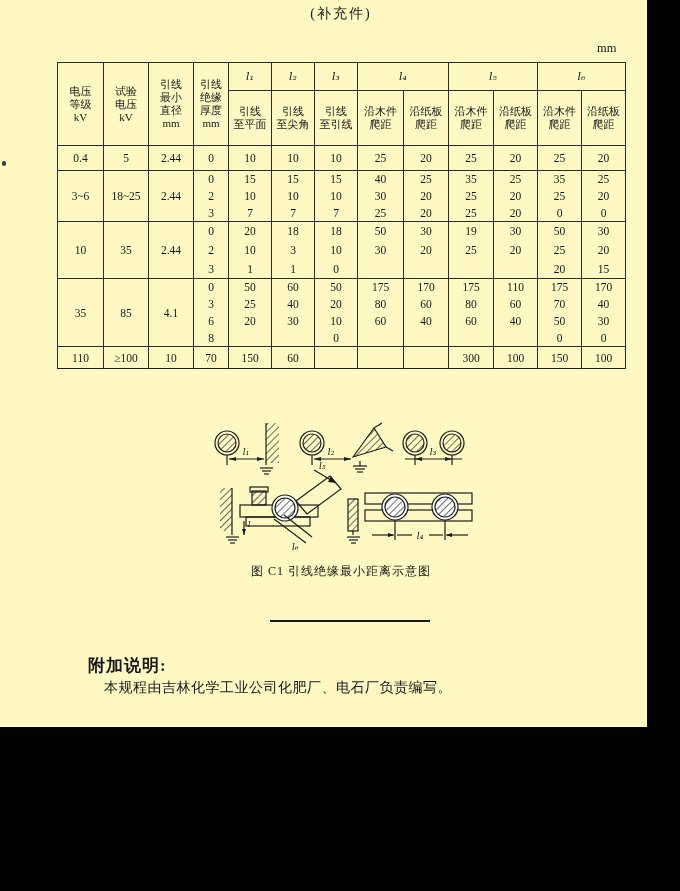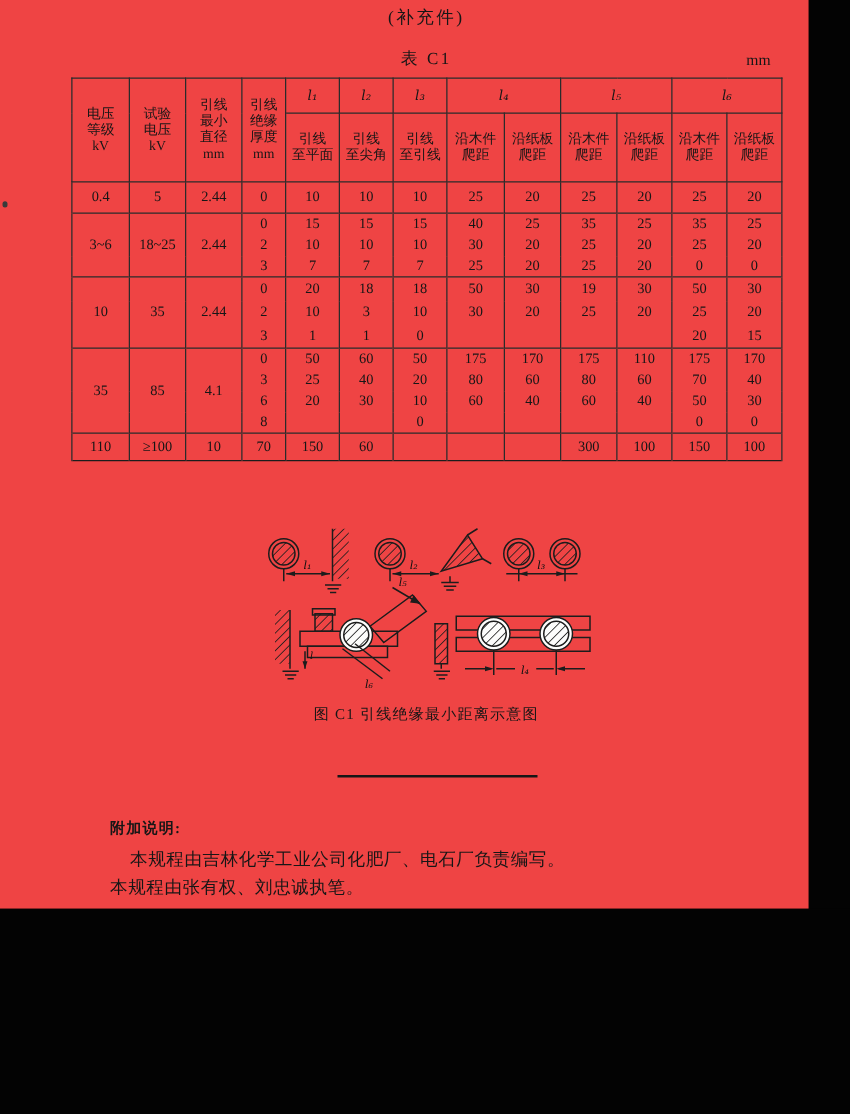--- a/index.html
+++ b/index.html
@@ -1,21 +1,21 @@
 <!DOCTYPE html>
 <html><head>
 <meta charset="utf-8">
 <style>
   html,body{margin:0;padding:0;}
   body{
     width:680px;height:891px;position:relative;overflow:hidden;
     background:#000;
     font-family:"Liberation Serif","DejaVu Serif",serif;color:#161616;
   }
-  .page{position:absolute;left:0;top:0;width:647px;height:727px;background:#ef4444;}
+  .page{position:absolute;left:0;top:0;width:647px;height:727px;background:#fef9c3;}
   .bar{position:absolute;background:#030303;}
   .bar-right{left:647px;top:0;width:33px;height:891px;}
   .bar-bottom{left:0;top:727px;width:680px;height:164px;}
   .centerband{position:absolute;left:57px;width:568px;text-align:center;}
   .top-note{top:5px;font-size:14px;letter-spacing:2px;}
   .table-title{top:38px;font-size:13.5px;letter-spacing:2px;}
   .unit{position:absolute;left:597px;top:41px;font-size:12.5px;}
   table{
     position:absolute;left:57px;top:62px;width:568px;
     border-collapse:collapse;table-layout:fixed;border:1.5px solid #1c1c1c;
@@ -29,33 +29,32 @@
     font-size:11px;line-height:13px;}
   td{font-size:11.5px;}
   .pre{white-space:pre-line;}
   tr.gs td{border-top:1px solid #2b2b2b;}
   .ell{font-style:italic;font-family:"DejaVu Serif",serif;}
   .h-hdr1{height:28px;}.h-hdr2{height:55px;}
   .h25{height:25px;}.h17{height:17px;}.h19{height:19px;}.h22{height:22px;}
   .figure{position:absolute;left:200px;top:413px;}
   .caption{top:563px;font-size:12px;letter-spacing:1px;}
   .separator{position:absolute;left:270px;top:620px;width:160px;height:2px;background:#161616;}
-  .notes-heading{position:absolute;left:88px;top:654px;font-size:12px;font-weight:bold;letter-spacing:1px;}
+  .notes-heading{position:absolute;left:88px;top:654px;font-size:17px;font-weight:bold;letter-spacing:1px;}
   .note-line1{position:absolute;left:104px;top:679px;font-size:14px;letter-spacing:0.5px;}
   .note-line2{position:absolute;left:88px;top:701px;font-size:14px;letter-spacing:0.5px;}
   .artifact-dot{position:absolute;left:2px;top:161px;width:4px;height:5px;background:#3a3a3a;border-radius:2px;}
   svg text{fill:#111;}
 </style>
 </head>
 <body>
 
 <div class="page">
 
   <div class="centerband top-note">(补充件)</div>
-  <div class="centerband table-title">表 C1</div>
   <div class="unit">mm</div>
 
   <table>
     <colgroup>
       <col style="width:46px">
         <col style="width:45px">
         <col style="width:45px">
         <col style="width:35px">
       <col style="width:43px">
         <col style="width:43px">
@@ -372,19 +371,18 @@
       <line x1="229" y1="122" x2="243" y2="122"></line>
     </g>
     <text x="220" y="126" font-size="9" text-anchor="middle" class="ell">l₄</text>
   </svg>
 
   <div class="centerband caption">图 C1  引线绝缘最小距离示意图</div>
   <div class="separator"></div>
 
   <div class="notes-heading">附加说明:</div>
   <div class="note-line1">本规程由吉林化学工业公司化肥厂、电石厂负责编写。</div>
-  <div class="note-line2">本规程由张有权、刘忠诚执笔。</div>
 
   <div class="artifact-dot"></div>
 </div>
 
 <div class="bar bar-right"></div>
 <div class="bar bar-bottom"></div>
 
 </body></html>

